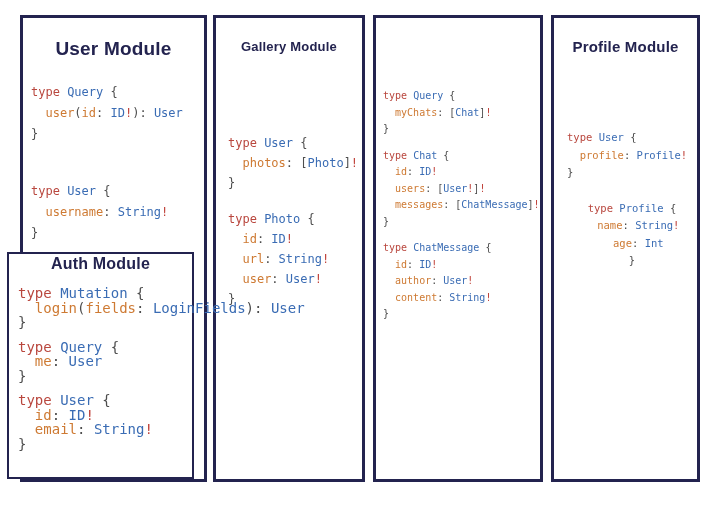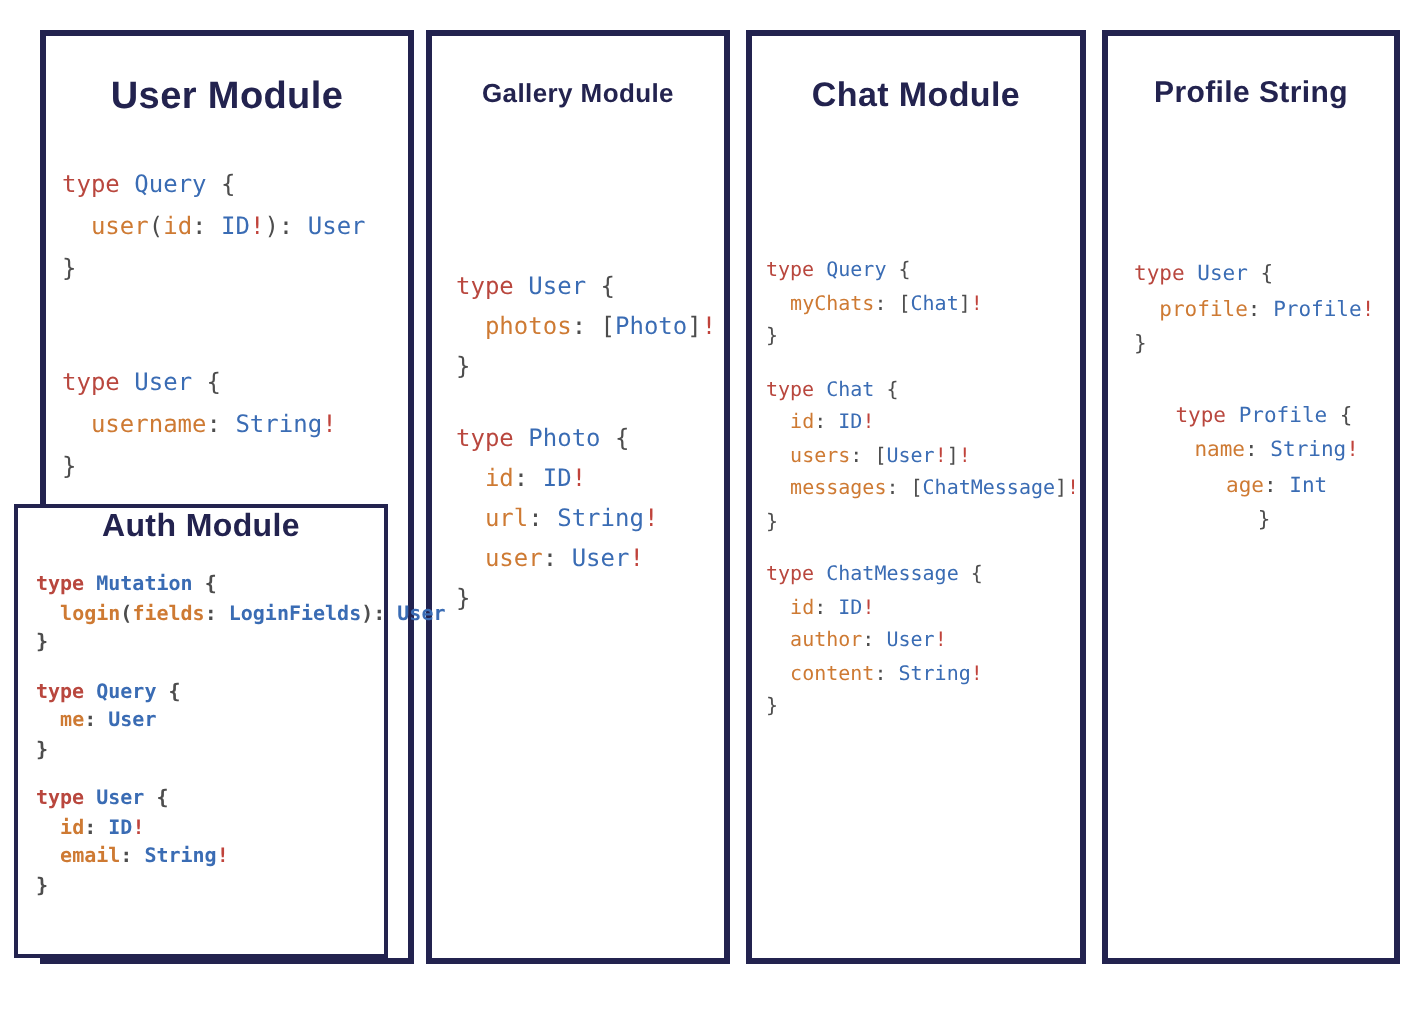--- a/index.html
+++ b/index.html
@@ -33,21 +33,21 @@
   .panel-user    .title{margin-top:19px;font-size:19px;line-height:24px;}
   .panel-auth    .title{font-size:16px;line-height:20px;}
   .panel-gallery .title{margin-top:19px;font-size:13px;line-height:20px;}
   .panel-chat    .title{margin-top:19px;font-size:17px;line-height:21px;}
   .panel-profile .title{margin-top:19px;font-size:15px;line-height:19px;}
   .code{
     font-family:"DejaVu Sans Mono",monospace;
     white-space:pre;color:var(--code-punct-gray);
   }
   .panel-user    .code{margin:21px 0 0 8px; font-size:12px;  line-height:21px;}
-  .panel-auth    .code{margin:12px 0 0 9px; font-size:10px; line-height:14.5px;font-weight:bold;}
+  .panel-auth    .code{margin:12px 0 0 9px; font-size:14px; line-height:14.5px;}
   .panel-gallery .code{margin:76px 0 0 12px;font-size:12px;  line-height:20px;}
   .panel-chat    .code{margin:70px 0 0 7px; font-size:10px;  line-height:16.5px;}
   .panel-profile .code{margin:73px 0 0 13px;font-size:10.5px;line-height:17.5px;}
   .panel-user    .blk + .blk{margin-top:36px;}
   .panel-auth    .blk + .blk{margin-top:10px;}
   .panel-gallery .blk + .blk{margin-top:16px;}
   .panel-chat    .blk + .blk{margin-top:10px;}
   .panel-profile .blk + .blk{margin-top:18px;text-align:center;}
   .k{color:var(--code-keyword-red);}
   .t{color:var(--code-type-blue);}
@@ -69,22 +69,21 @@
     <h2 class="title">Auth Module</h2>
     <div class="code"><div class="blk"><div class="ln"><span class="k">type</span><span class="p"> </span><span class="t">Mutation</span><span class="p"> {</span></div><div class="ln"><span class="p">  </span><span class="f">login</span><span class="p">(</span><span class="f">fields</span><span class="p">: </span><span class="t">LoginFields</span><span class="p">): </span><span class="t">User</span></div><div class="ln"><span class="p">}</span></div></div><div class="blk"><div class="ln"><span class="k">type</span><span class="p"> </span><span class="t">Query</span><span class="p"> {</span></div><div class="ln"><span class="p">  </span><span class="f">me</span><span class="p">: </span><span class="t">User</span></div><div class="ln"><span class="p">}</span></div></div><div class="blk"><div class="ln"><span class="k">type</span><span class="p"> </span><span class="t">User</span><span class="p"> {</span></div><div class="ln"><span class="p">  </span><span class="f">id</span><span class="p">: </span><span class="t">ID</span><span class="e">!</span></div><div class="ln"><span class="p">  </span><span class="f">email</span><span class="p">: </span><span class="t">String</span><span class="e">!</span></div><div class="ln"><span class="p">}</span></div></div></div>
   </section>
 
   <section class="panel panel-gallery">
     <h2 class="title">Gallery Module</h2>
     <div class="code"><div class="blk"><div class="ln"><span class="k">type</span><span class="p"> </span><span class="t">User</span><span class="p"> {</span></div><div class="ln"><span class="p">  </span><span class="f">photos</span><span class="p">: [</span><span class="t">Photo</span><span class="p">]</span><span class="e">!</span></div><div class="ln"><span class="p">}</span></div></div><div class="blk"><div class="ln"><span class="k">type</span><span class="p"> </span><span class="t">Photo</span><span class="p"> {</span></div><div class="ln"><span class="p">  </span><span class="f">id</span><span class="p">: </span><span class="t">ID</span><span class="e">!</span></div><div class="ln"><span class="p">  </span><span class="f">url</span><span class="p">: </span><span class="t">String</span><span class="e">!</span></div><div class="ln"><span class="p">  </span><span class="f">user</span><span class="p">: </span><span class="t">User</span><span class="e">!</span></div><div class="ln"><span class="p">}</span></div></div></div>
   </section>
 
   <section class="panel panel-chat">
-    <h2 class="title">Chat Module</h2>
     <div class="code"><div class="blk"><div class="ln"><span class="k">type</span><span class="p"> </span><span class="t">Query</span><span class="p"> {</span></div><div class="ln"><span class="p">  </span><span class="f">myChats</span><span class="p">: [</span><span class="t">Chat</span><span class="p">]</span><span class="e">!</span></div><div class="ln"><span class="p">}</span></div></div><div class="blk"><div class="ln"><span class="k">type</span><span class="p"> </span><span class="t">Chat</span><span class="p"> {</span></div><div class="ln"><span class="p">  </span><span class="f">id</span><span class="p">: </span><span class="t">ID</span><span class="e">!</span></div><div class="ln"><span class="p">  </span><span class="f">users</span><span class="p">: [</span><span class="t">User</span><span class="e">!</span><span class="p">]</span><span class="e">!</span></div><div class="ln"><span class="p">  </span><span class="f">messages</span><span class="p">: [</span><span class="t">ChatMessage</span><span class="p">]</span><span class="e">!</span></div><div class="ln"><span class="p">}</span></div></div><div class="blk"><div class="ln"><span class="k">type</span><span class="p"> </span><span class="t">ChatMessage</span><span class="p"> {</span></div><div class="ln"><span class="p">  </span><span class="f">id</span><span class="p">: </span><span class="t">ID</span><span class="e">!</span></div><div class="ln"><span class="p">  </span><span class="f">author</span><span class="p">: </span><span class="t">User</span><span class="e">!</span></div><div class="ln"><span class="p">  </span><span class="f">content</span><span class="p">: </span><span class="t">String</span><span class="e">!</span></div><div class="ln"><span class="p">}</span></div></div></div>
   </section>
 
   <section class="panel panel-profile">
-    <h2 class="title">Profile String</h2>
+    <h2 class="title">Profile Module</h2>
     <div class="code"><div class="blk"><div class="ln"><span class="k">type</span><span class="p"> </span><span class="t">User</span><span class="p"> {</span></div><div class="ln"><span class="p">  </span><span class="f">profile</span><span class="p">: </span><span class="t">Profile</span><span class="e">!</span></div><div class="ln"><span class="p">}</span></div></div><div class="blk"><div class="ln"><span class="k">type</span><span class="p"> </span><span class="t">Profile</span><span class="p"> {</span></div><div class="ln"><span class="p">  </span><span class="f">name</span><span class="p">: </span><span class="t">String</span><span class="e">!</span></div><div class="ln"><span class="p">  </span><span class="f">age</span><span class="p">: </span><span class="t">Int</span></div><div class="ln"><span class="p">}</span></div></div></div>
   </section>
 
 </div>
 
 </body></html>

